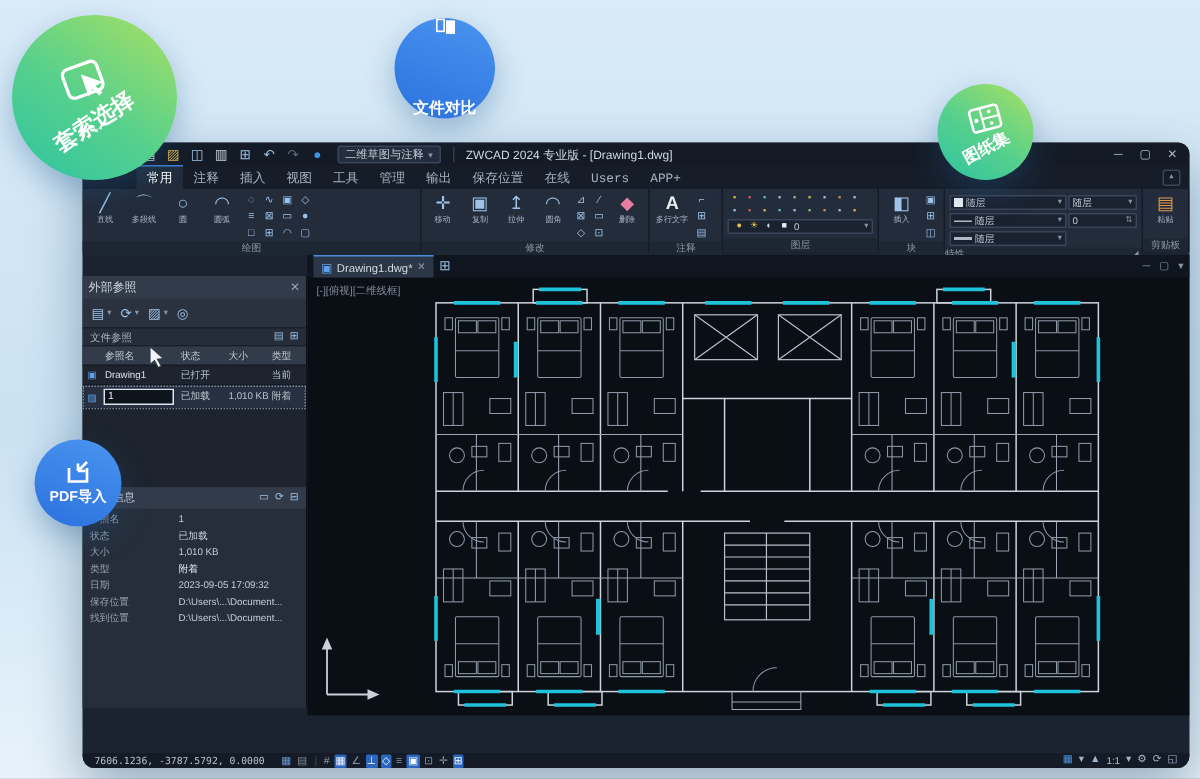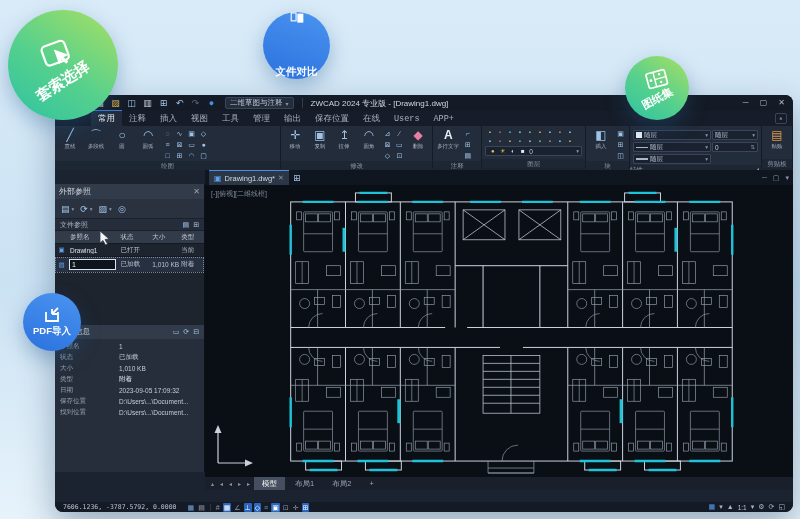--- a/index.html
+++ b/index.html
@@ -527,31 +527,20 @@
     </div>
     <div id="vplabel">[-][俯视][二维线框]</div>
     <svg id="ucs" width="42" height="46" viewBox="0 0 42 46">
       <g stroke="#c9d1da" stroke-width="1.2" fill="none">
         <path d="M7 40V8 M7 40H38"></path>
       </g>
       <path d="M7 2l-3.5 8h7z M42 40l-8-3.5v7z" fill="#c9d1da"></path>
     </svg>
   </div>
 
-  <div id="layoutrow">
-    <span class="lt-arr">▴</span>
-    <span class="lt-arr">◂</span>
-    <span class="lt-arr">◂</span>
-    <span class="lt-arr">▸</span>
-    <span class="lt-arr">▸</span>
-    <span class="ltab active">模型</span>
-    <span class="ltab">布局1</span>
-    <span class="ltab">布局2</span>
-    <span class="ltab">+</span>
-  </div>
 
 
   <div id="statusbar">
     <span id="coords">7606.1236, -3787.5792, 0.0000</span>
     <span style="display:flex;gap:2px;margin-left:6px;">
         <span class="sb-ic" style="color: rgb(111, 159, 216);">▦</span>
         <span class="sb-ic" style="color: rgb(138, 149, 165);">▤</span>
       </span>
     <span style="width:1px;height:7px;background:#2c3646;"></span>
     <span id="sb-toggles">

